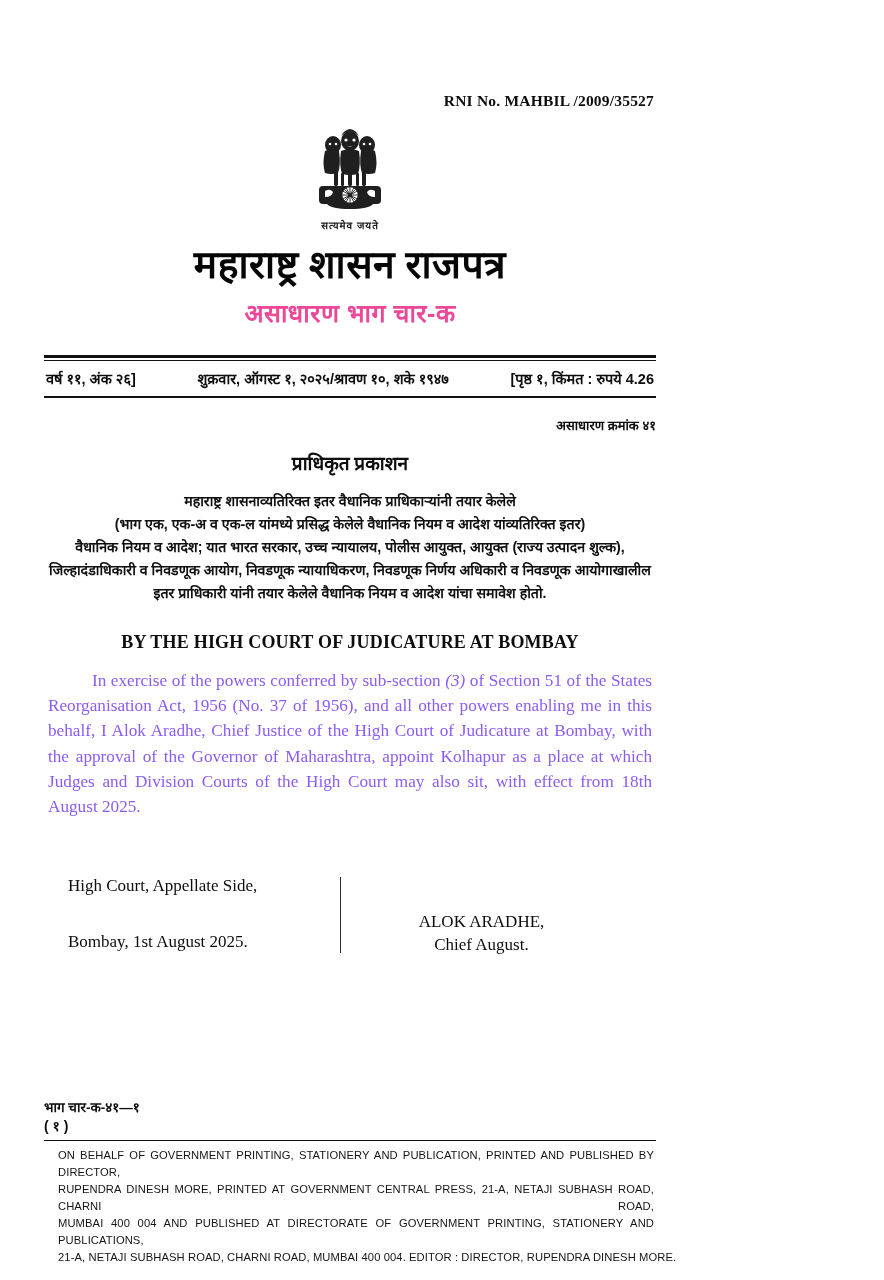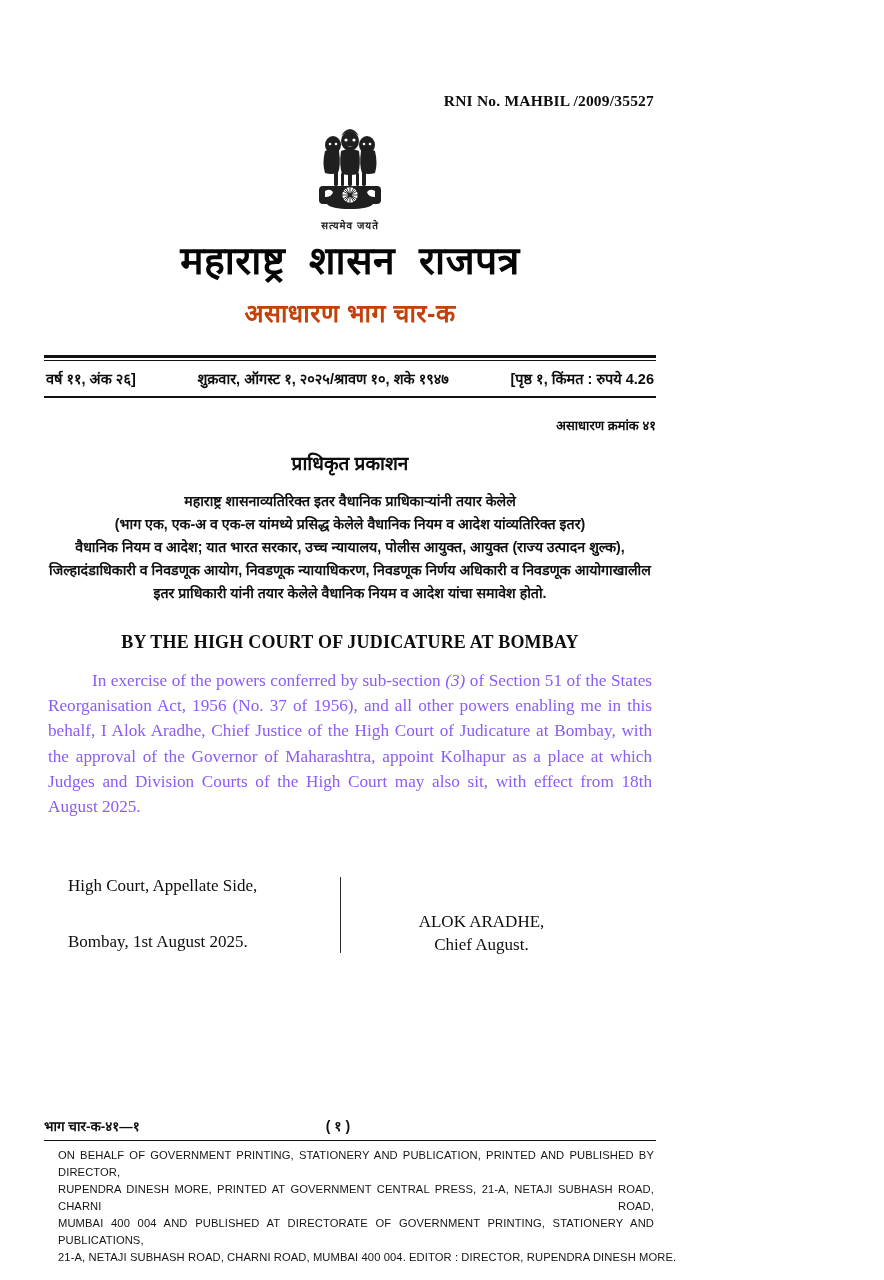--- a/index.html
+++ b/index.html
@@ -50,36 +50,36 @@
     font-size: 10px;
     font-weight: bold;
     letter-spacing: 1px;
     margin-top: -2px;
     color: #1a1a1a;
   }
 
   
   .gz-title {
     text-align: center;
-    font-family: Liberation Mono, monospace;
+    font-family: Liberation Serif, serif;
     font-weight: bold;
     font-size: 39px;
     letter-spacing: 0.5px;
     margin-top: 11px;
     line-height: 1.12;
     color: #050505;
   }
   .gz-subtitle {
     text-align: center;
     font-family: "Liberation Sans", "DejaVu Sans", sans-serif;
     font-weight: bold;
     font-size: 25px;
     letter-spacing: 0.5px;
     margin-top: 8px;
-    color: #c2410c;
+    color: #ec4899;
   }
 
   
   .band {
     margin-top: 26px;
   }
   .rule-thick {
     border-top: 3px solid #111;
     border-bottom: 1px solid #111;
     height: 2px;
@@ -105,21 +105,21 @@
   
   .issue-no {
     text-align: right;
     font-family: "Liberation Sans", "DejaVu Sans", sans-serif;
     font-weight: bold;
     font-size: 13px;
     margin-top: 18px;
   }
   .auth-pub {
     text-align: center;
-    font-family: Liberation Sans, sans-serif;
+    font-family: Liberation Serif, serif;
     font-weight: bold;
     font-size: 19px;
     margin-top: 16px;
   }
 
   
   .preamble {
     text-align: center;
     font-family: "Liberation Sans", "DejaVu Sans", sans-serif;
     font-weight: bold;
@@ -189,20 +189,21 @@
     right: 44px;
     bottom: 0;
   }
   .footer-row {
     display: flex;
     align-items: baseline;
     font-family: "Liberation Sans", "DejaVu Sans", sans-serif;
     font-weight: bold;
     font-size: 13.5px;
     padding-bottom: 5px;
+    flex-direction: column;
   }
   .footer-left { flex: 0 0 auto; }
   .footer-page {
     flex: 1 1 auto;
     text-align: center;
     padding-right: 120px;
     font-size: 14px;
   }
   .footer-rule {
     border-top: 1.6px solid #111;

